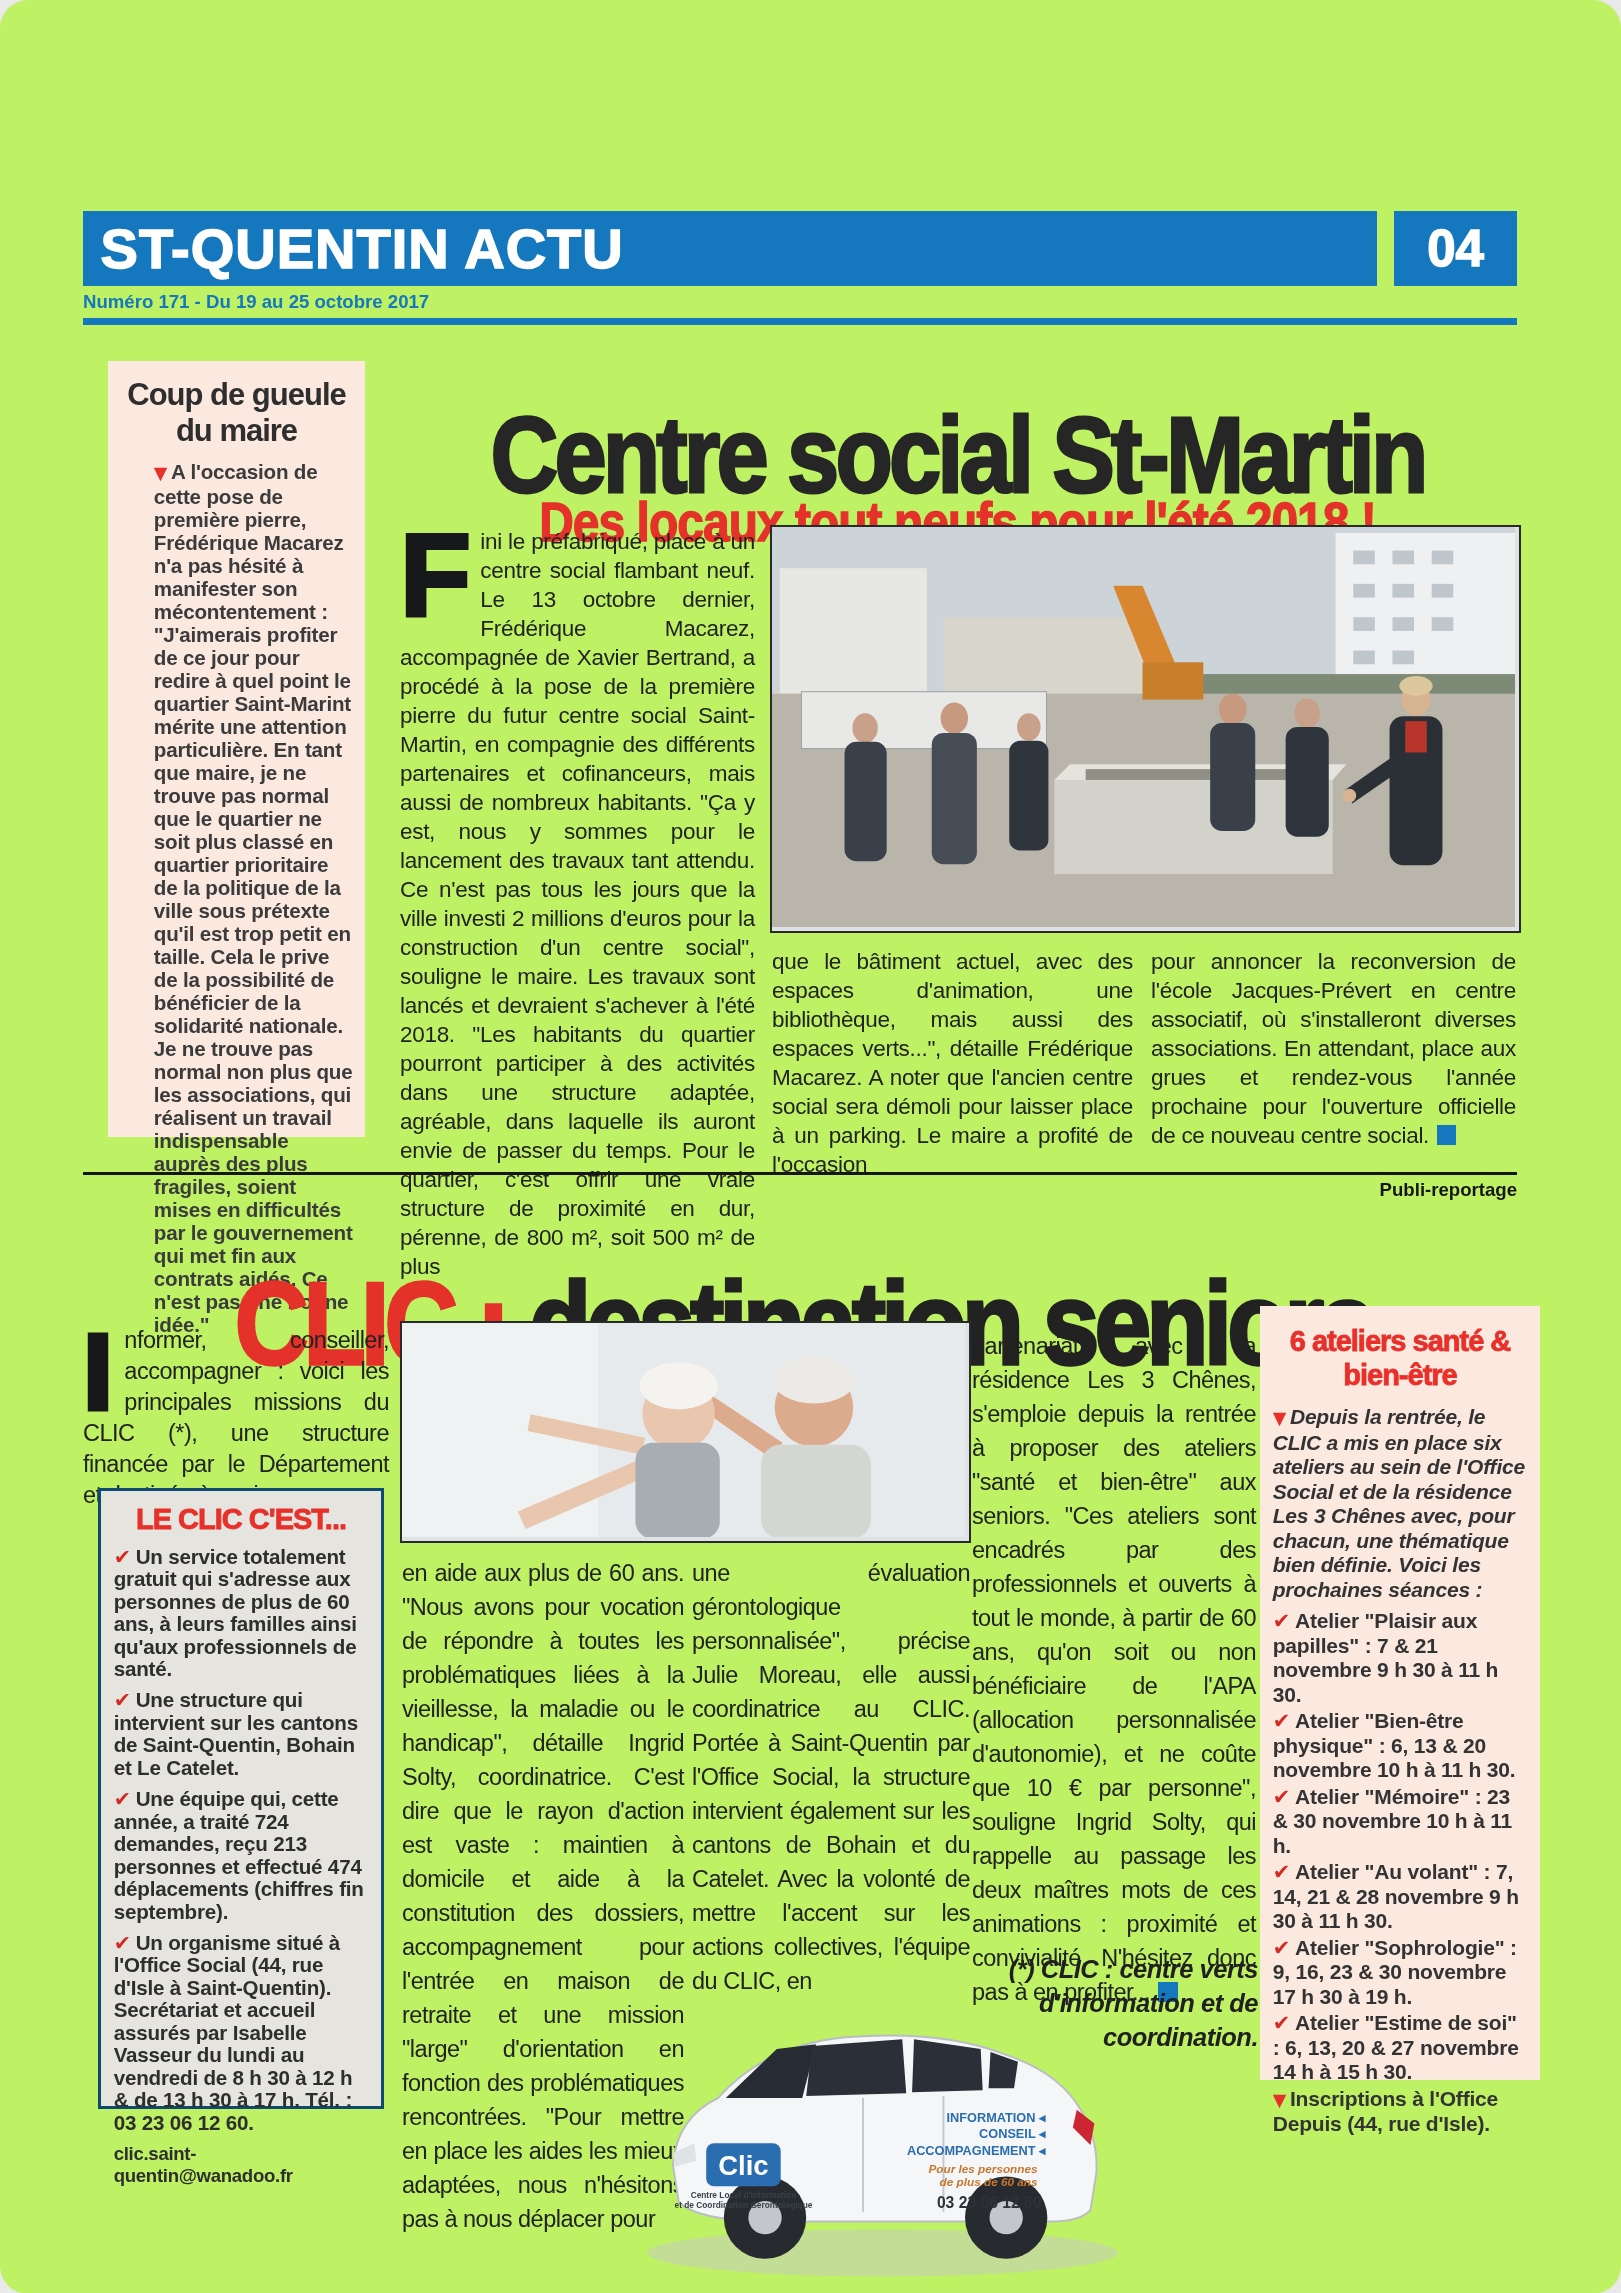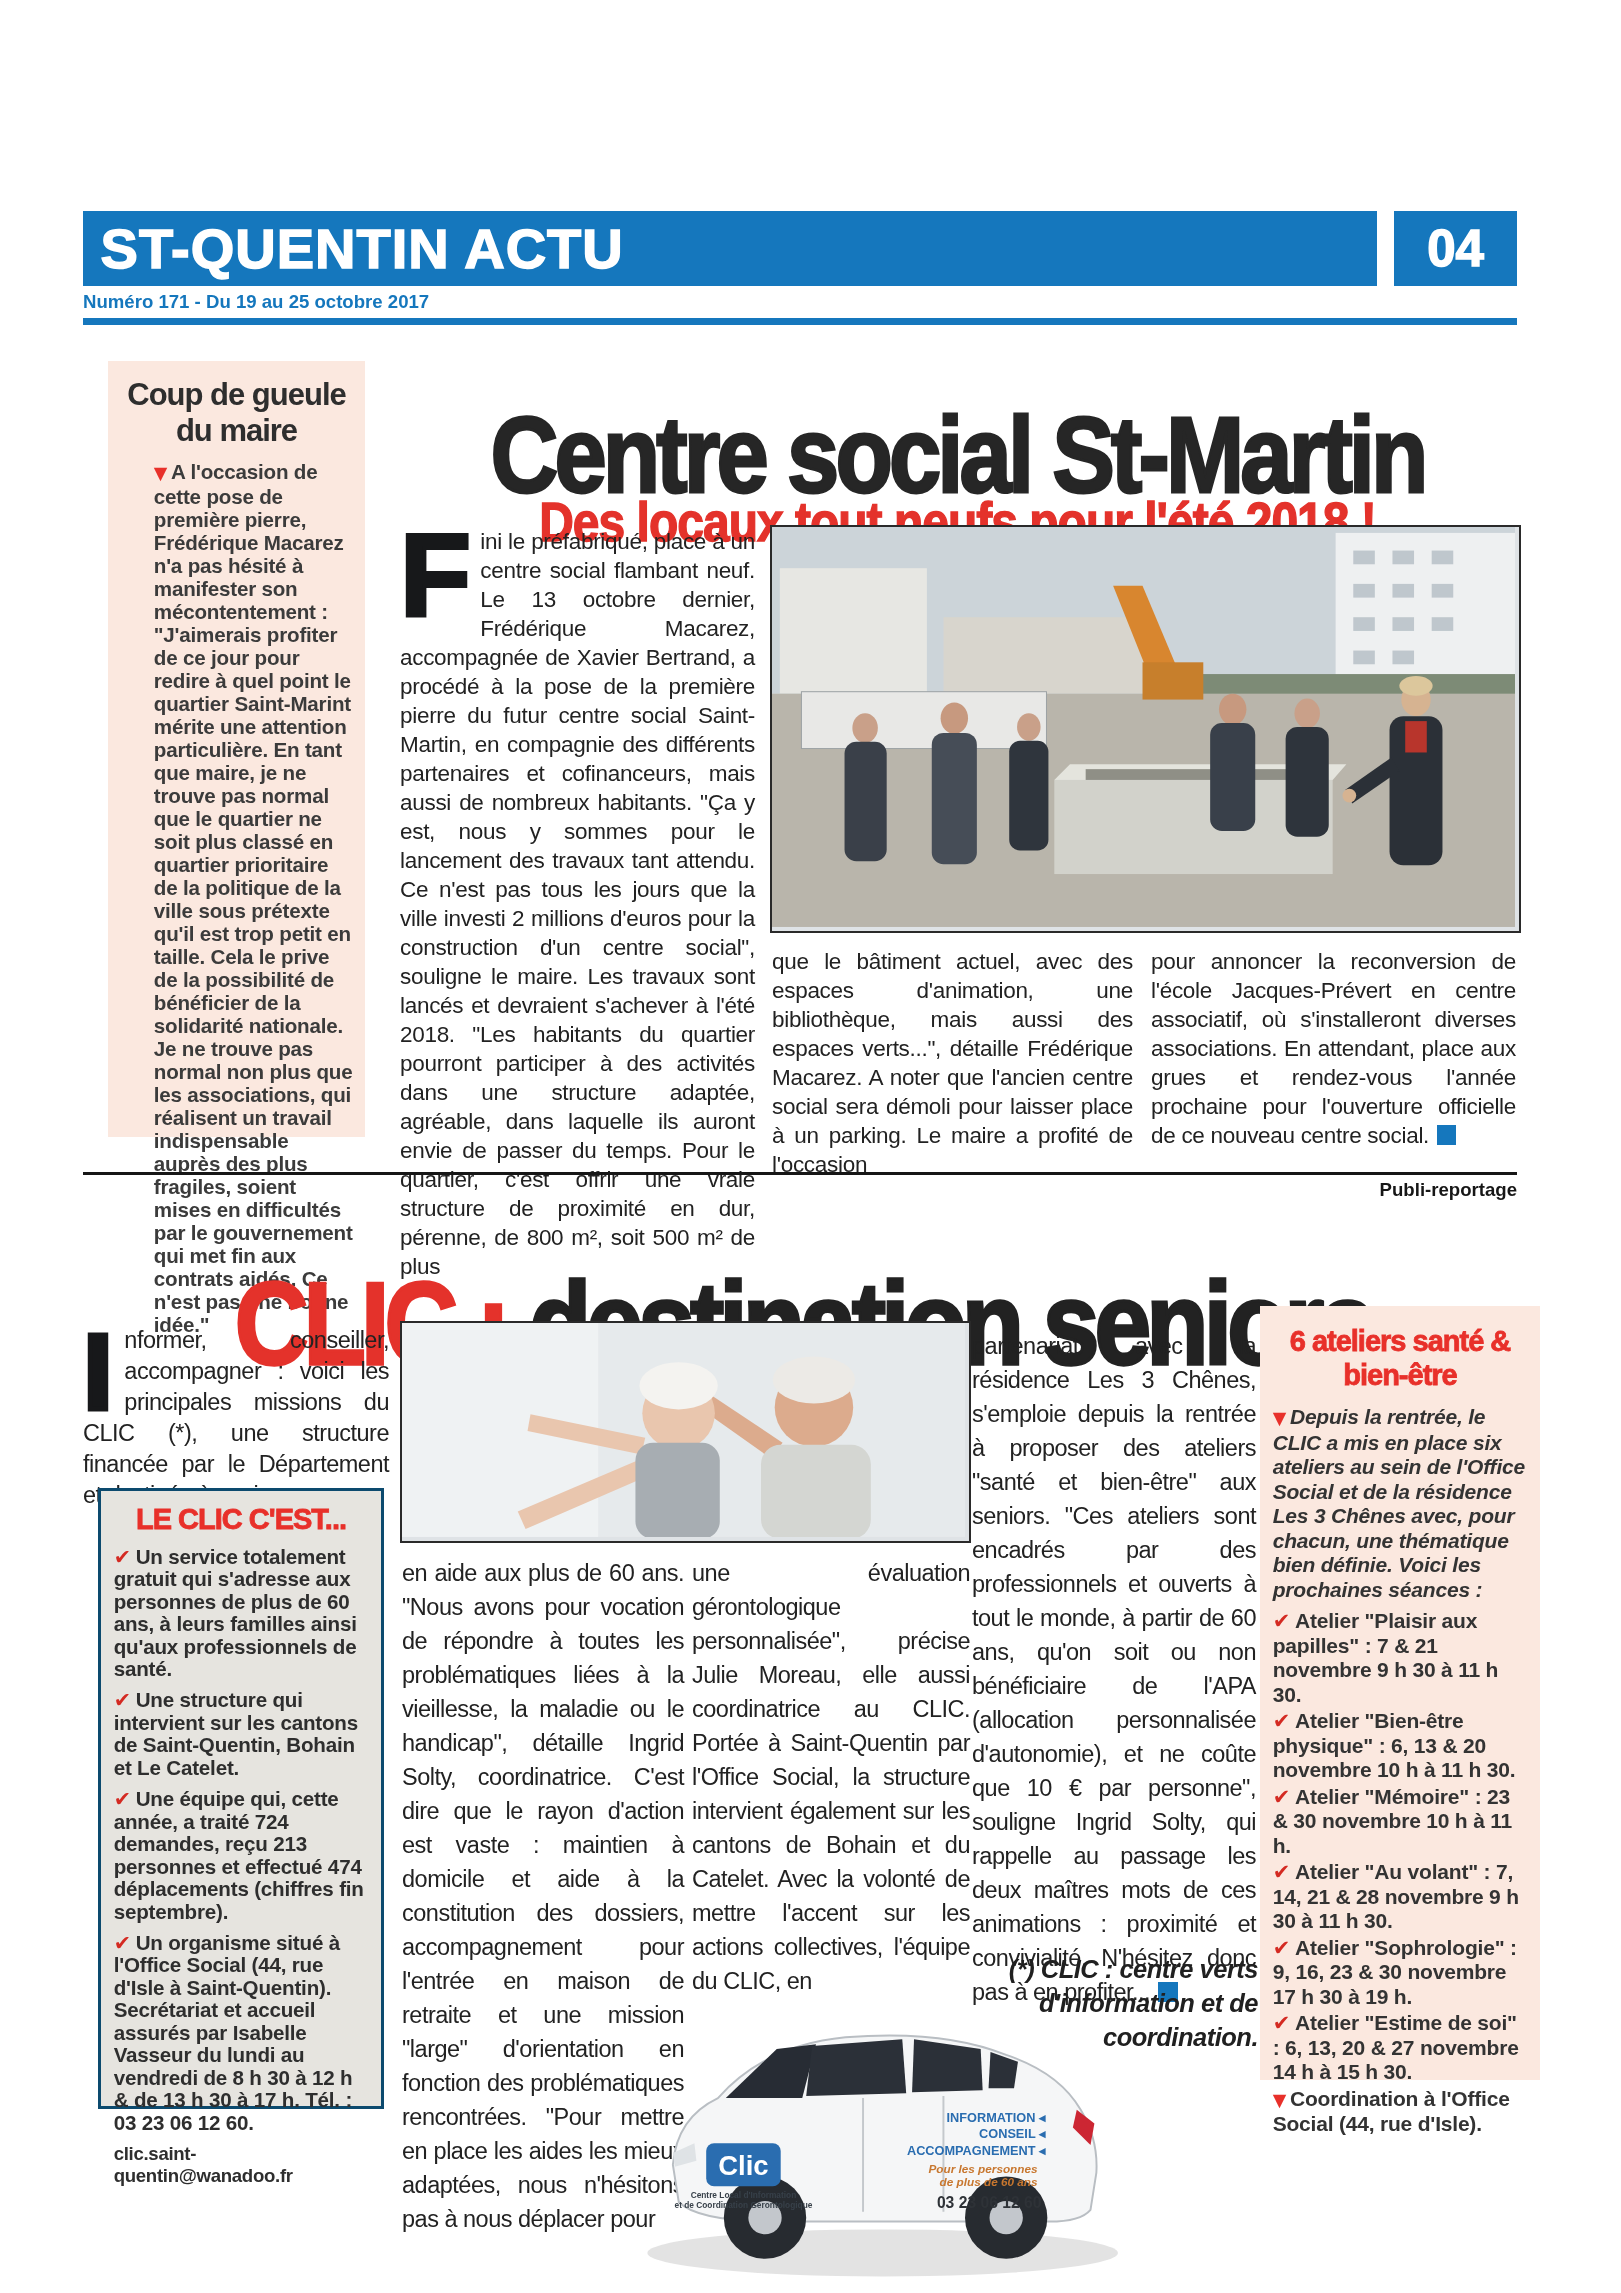--- a/index.html
+++ b/index.html
@@ -1,17 +1,17 @@
 <!DOCTYPE html>
 <html><head>
 <meta charset="utf-8">
 <style>
   html,body{margin:0;padding:0;background:#e9e9e9;}
-  .page{position:relative;width:1621px;height:2294px;background:#ffffff;overflow:hidden;
-        font-family:"Liberation Sans",sans-serif;color:#1e1e1e;}
+  .page{position:relative;width:1621px;height:2294px;background:#bef264;overflow:hidden;
+        font-family:"Liberation Sans",sans-serif;color:#1e1e1e;border-radius:28px;}
   .abs{position:absolute;}
 
   
   .bar{left:83px;top:211px;width:1294px;height:75px;background:#1577bd;display:flex;align-items:center;}
   .bar-title{color:#fff;font-size:56px;font-weight:bold;letter-spacing:1px;padding-left:17.6px;
              -webkit-text-stroke:1.5px #fff;}
   .pgnum{left:1394px;top:211px;width:123px;height:75px;background:#1577bd;color:#fff;
          font-size:51px;font-weight:bold;text-align:center;line-height:75px;-webkit-text-stroke:1.5px #fff;}
   .issue{left:83px;top:291px;width:882px;font-size:18.6px;font-weight:bold;color:#1577bd;}
   .rule{left:83px;top:318px;width:1434px;height:6.9px;background:#1577bd;}
@@ -242,17 +242,17 @@
 
   <aside class="abs pinkbox ateliers">
     <div class="boxtitle red">6 ateliers santé &amp; bien-être</div>
     <p class="aitem aintro"><span class="tri">▼</span><span>Depuis la rentrée, le CLIC a mis en place six ateliers au sein de l'Office Social et de la résidence Les 3 Chênes avec, pour chacun, une thématique bien définie. Voici les prochaines séances :</span></p>
     <p class="aitem"><span class="chk">✔</span><span>Atelier "Plaisir aux papilles" : 7 &amp; 21 novembre 9 h 30 à 11 h 30.</span></p>
     <p class="aitem"><span class="chk">✔</span><span>Atelier "Bien-être physique" : 6, 13 &amp; 20 novembre 10 h à 11 h 30.</span></p>
     <p class="aitem"><span class="chk">✔</span><span>Atelier "Mémoire" : 23 &amp; 30 novembre 10 h à 11 h.</span></p>
     <p class="aitem"><span class="chk">✔</span><span>Atelier "Au volant" : 7, 14, 21 &amp; 28 novembre 9 h 30 à 11 h 30.</span></p>
     <p class="aitem"><span class="chk">✔</span><span>Atelier "Sophrologie" : 9, 16, 23 &amp; 30 novembre 17 h 30 à 19 h.</span></p>
     <p class="aitem"><span class="chk">✔</span><span>Atelier "Estime de soi" : 6, 13, 20 &amp; 27 novembre 14 h à 15 h 30.</span></p>
-    <p class="aitem"><span class="tri">▼</span><span>Coordination à l'Office Social (44, rue d'Isle).</span></p>
+    <p class="aitem"><span class="tri">▼</span><span>Inscriptions à l'Office Depuis (44, rue d'Isle).</span></p>
   </aside>
 
 </div>
 
 
 </body></html>

